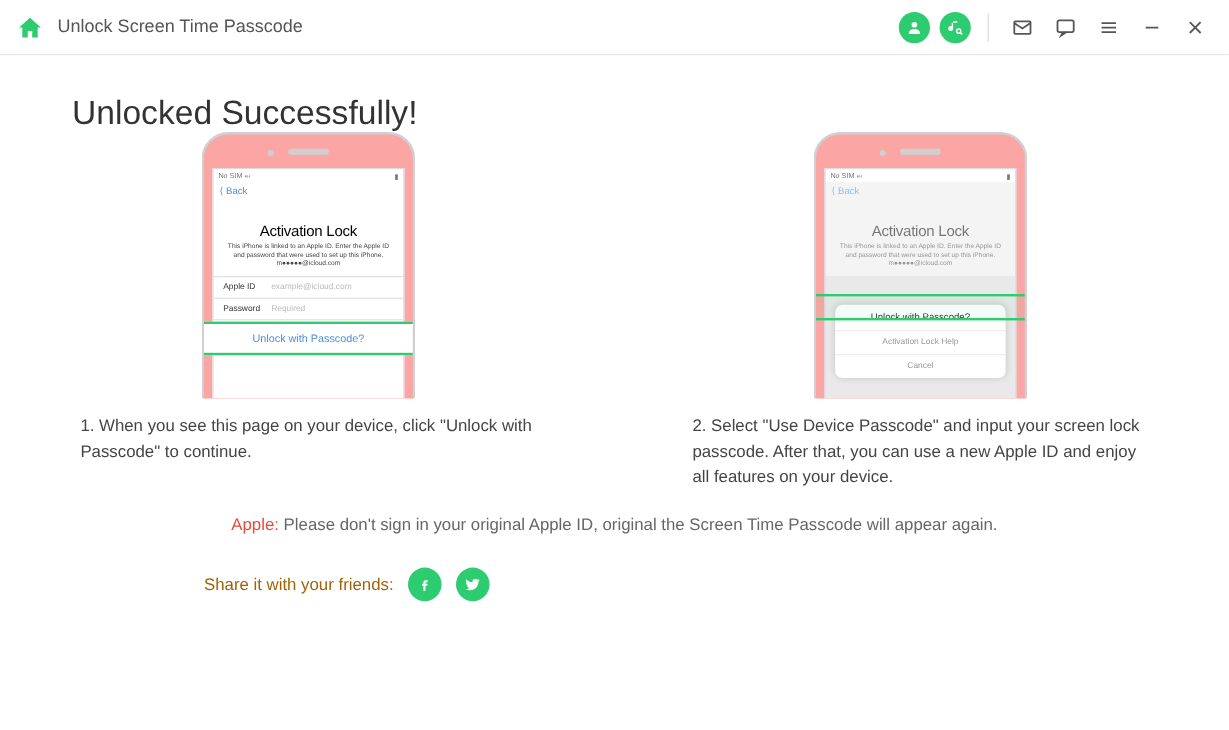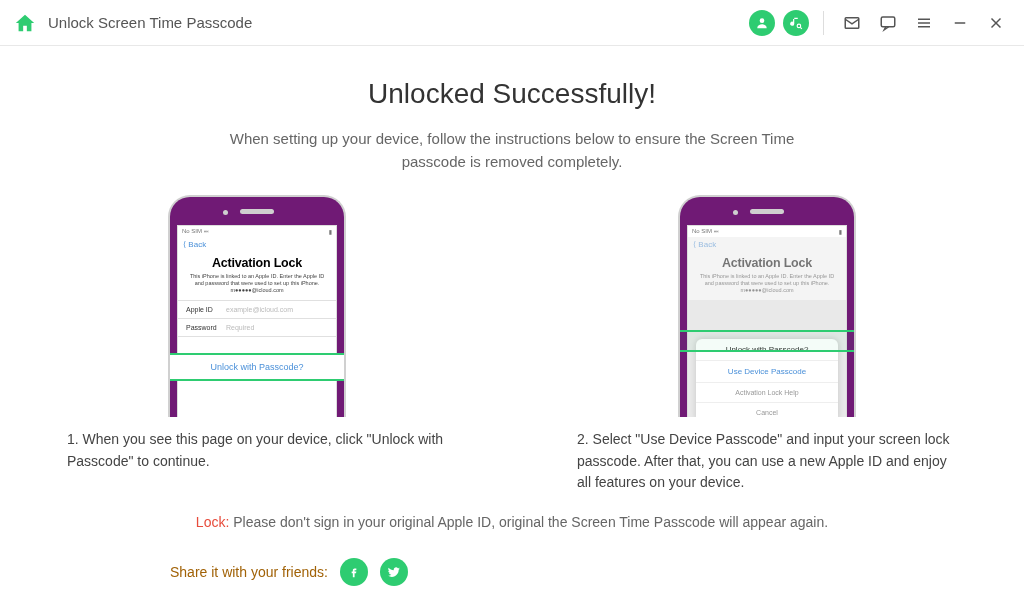--- a/index.html
+++ b/index.html
@@ -8,34 +8,34 @@
     .titlebar { height: 46px; display: flex; align-items: center; padding: 0 14px; border-bottom: 1px solid #e8e8e8; }
     .titlebar-left { display: flex; align-items: center; gap: 12px; }
     .home-icon { width: 22px; height: 22px; color: #2ecc71; }
     .title-text { font-size: 15px; color: #555; }
     .titlebar-right { margin-left: auto; display: flex; align-items: center; gap: 8px; }
     .titlebar-right .icon-btn { width: 28px; height: 28px; display: flex; align-items: center; justify-content: center; color: #555; cursor: pointer; }
     .titlebar-right .green-circle { width: 26px; height: 26px; border-radius: 50%; background: #2ecc71; display: flex; align-items: center; justify-content: center; }
     .divider { width: 1px; height: 24px; background: #ddd; margin: 0 6px; }
     
     .content { padding: 32px 60px 10px; }
-    .heading { text-align: center; font-size: 28px; font-weight: 400; color: #333; margin-bottom: 18px; }
+    .heading { text-align: left; font-size: 28px; font-weight: 400; color: #333; }
     .subheading { text-align: center; font-size: 15px; color: #666; line-height: 1.5; max-width: 620px; margin: 0 auto 22px; }
     
     .steps { display: flex; justify-content: center; gap: 130px; margin-bottom: 20px; }
     .step { display: flex; flex-direction: column; align-items: center; width: 380px; }
     
-    .phone { width: 178px; height: 222px; border: 2px solid #d0d0d0; border-radius: 22px 22px 0 0; border-bottom: none; position: relative; background: #701a75; overflow: hidden; }
+    .phone { width: 178px; height: 222px; border: 2px solid #d0d0d0; border-radius: 22px 22px 0 0; border-bottom: none; position: relative; background: #fca5a5; overflow: hidden; }
     .phone-speaker { position: absolute; top: 12px; left: 50%; transform: translateX(-50%); width: 34px; height: 5px; background: #cfcfcf; border-radius: 3px; }
     .phone-camera { position: absolute; top: 13px; left: calc(50% - 34px); width: 5px; height: 5px; background: #cfcfcf; border-radius: 50%; }
     .phone-screen { position: absolute; top: 28px; left: 7px; right: 7px; bottom: 0; border: 1px solid #ddd; border-bottom: none; background: #fff; overflow: hidden; }
     .phone-screen.grey { background: #e9e9e9; }
     .statusbar { height: 11px; display: flex; align-items: center; padding: 0 4px; font-size: 6px; color: #777; justify-content: space-between; }
     .nav-back { font-size: 8px; color: #4a90d9; padding: 3px 5px; }
-    .al-title { text-align: center; font-size: 12.5px; font-weight: 700; color: #000; margin-top: 4px; letter-spacing: -0.2px; }
+    .al-title { text-align: center; font-size: 12.5px; font-weight: 400; color: #000; margin-top: 19px; letter-spacing: -0.2px; }
     .al-desc { text-align: center; font-size: 5.5px; color: #444; line-height: 1.3; padding: 3px 10px 6px; }
     .al-fields { border-top: 1px solid #e0e0e0; }
     .al-field { display: flex; font-size: 7px; padding: 5px 8px; border-bottom: 1px solid #e0e0e0; }
     .al-field-label { width: 40px; color: #333; }
     .al-field-val { color: #bbb; }
     
     .highlight-box { position: absolute; border: 2px solid #2ecc71; background: rgba(46, 204, 113, 0.05); z-index: 10; }
     .hbox1 { left: -8px; right: -8px; top: 156px; height: 28px; display: flex; align-items: center; justify-content: center; font-size: 9px; color: #4a90d9; background: #fff; }
     
     .sheet { position: absolute; left: 8px; right: 8px; top: 113px; background: #fff; border-radius: 6px; padding: 0; font-size: 8px; text-align: center; overflow: hidden; box-shadow: 0 0 6px rgba(0,0,0,0.15); }
@@ -110,21 +110,20 @@
       <svg viewBox="0 0 24 24" width="18" height="18" fill="none" stroke="currentColor" stroke-width="2">
           <line x1="6" y1="6" x2="18" y2="18"></line>
           <line x1="6" y1="18" x2="18" y2="6"></line>
         </svg>
     </span>
   </div>
 </div>
 
 <div class="content">
   <h1 class="heading">Unlocked Successfully!</h1>
-  <p class="subheading">When setting up your device, follow the instructions below to ensure the Screen Time passcode is removed completely.</p>
 
   <div class="steps">
 
     <div class="step">
       <div class="phone" style="position:relative;">
         <div class="phone-camera"></div>
         <div class="phone-speaker"></div>
         <div class="phone-screen">
           <div class="statusbar">
               <span>No SIM ⬶</span>
@@ -160,33 +159,32 @@
               <span>No SIM ⬶</span>
               <span>▮</span>
             </div>
           <div style="background:#fff; opacity:0.5;">
             <div class="nav-back">⟨ Back</div>
             <div class="al-title">Activation Lock</div>
             <div class="al-desc">This iPhone is linked to an Apple ID. Enter the Apple ID and password that were used to set up this iPhone. m●●●●●@icloud.com</div>
           </div>
           <div class="sheet">
             <div class="sheet-row" style="color:#333;">Unlock with Passcode?</div>
-            <div class="sheet-row primary">Use Device Passcode</div>
             <div class="sheet-row muted">Activation Lock Help</div>
             <div class="sheet-row muted" style="border-bottom:none;">Cancel</div>
           </div>
         </div>
         <div class="highlight-box hbox2"></div>
       </div>
       <p class="step-text right">2. Select "Use Device Passcode" and input your screen lock passcode. After that, you can use a new Apple ID and enjoy all features on your device.</p>
     </div>
   </div>
 
   <p class="note-line">
-    <span class="note-label">Lock:</span><span> Please don't sign in your original Apple ID, original the Screen Time Passcode will appear again.</span>
+    <span class="note-label">Apple:</span><span> Please don't sign in your original Apple ID, original the Screen Time Passcode will appear again.</span>
   </p>
 
   <div class="share-row">
     <span class="share-text">Share it with your friends:</span>
     <span class="social-btn">
       <svg viewBox="0 0 24 24" width="14" height="14" fill="#fff">
           <path d="M13 9h3V6h-3c-1.7 0-3 1.3-3 3v2H8v3h2v7h3v-7h2.5l.5-3H13V9z"></path>
         </svg>
     </span>
     <span class="social-btn">

